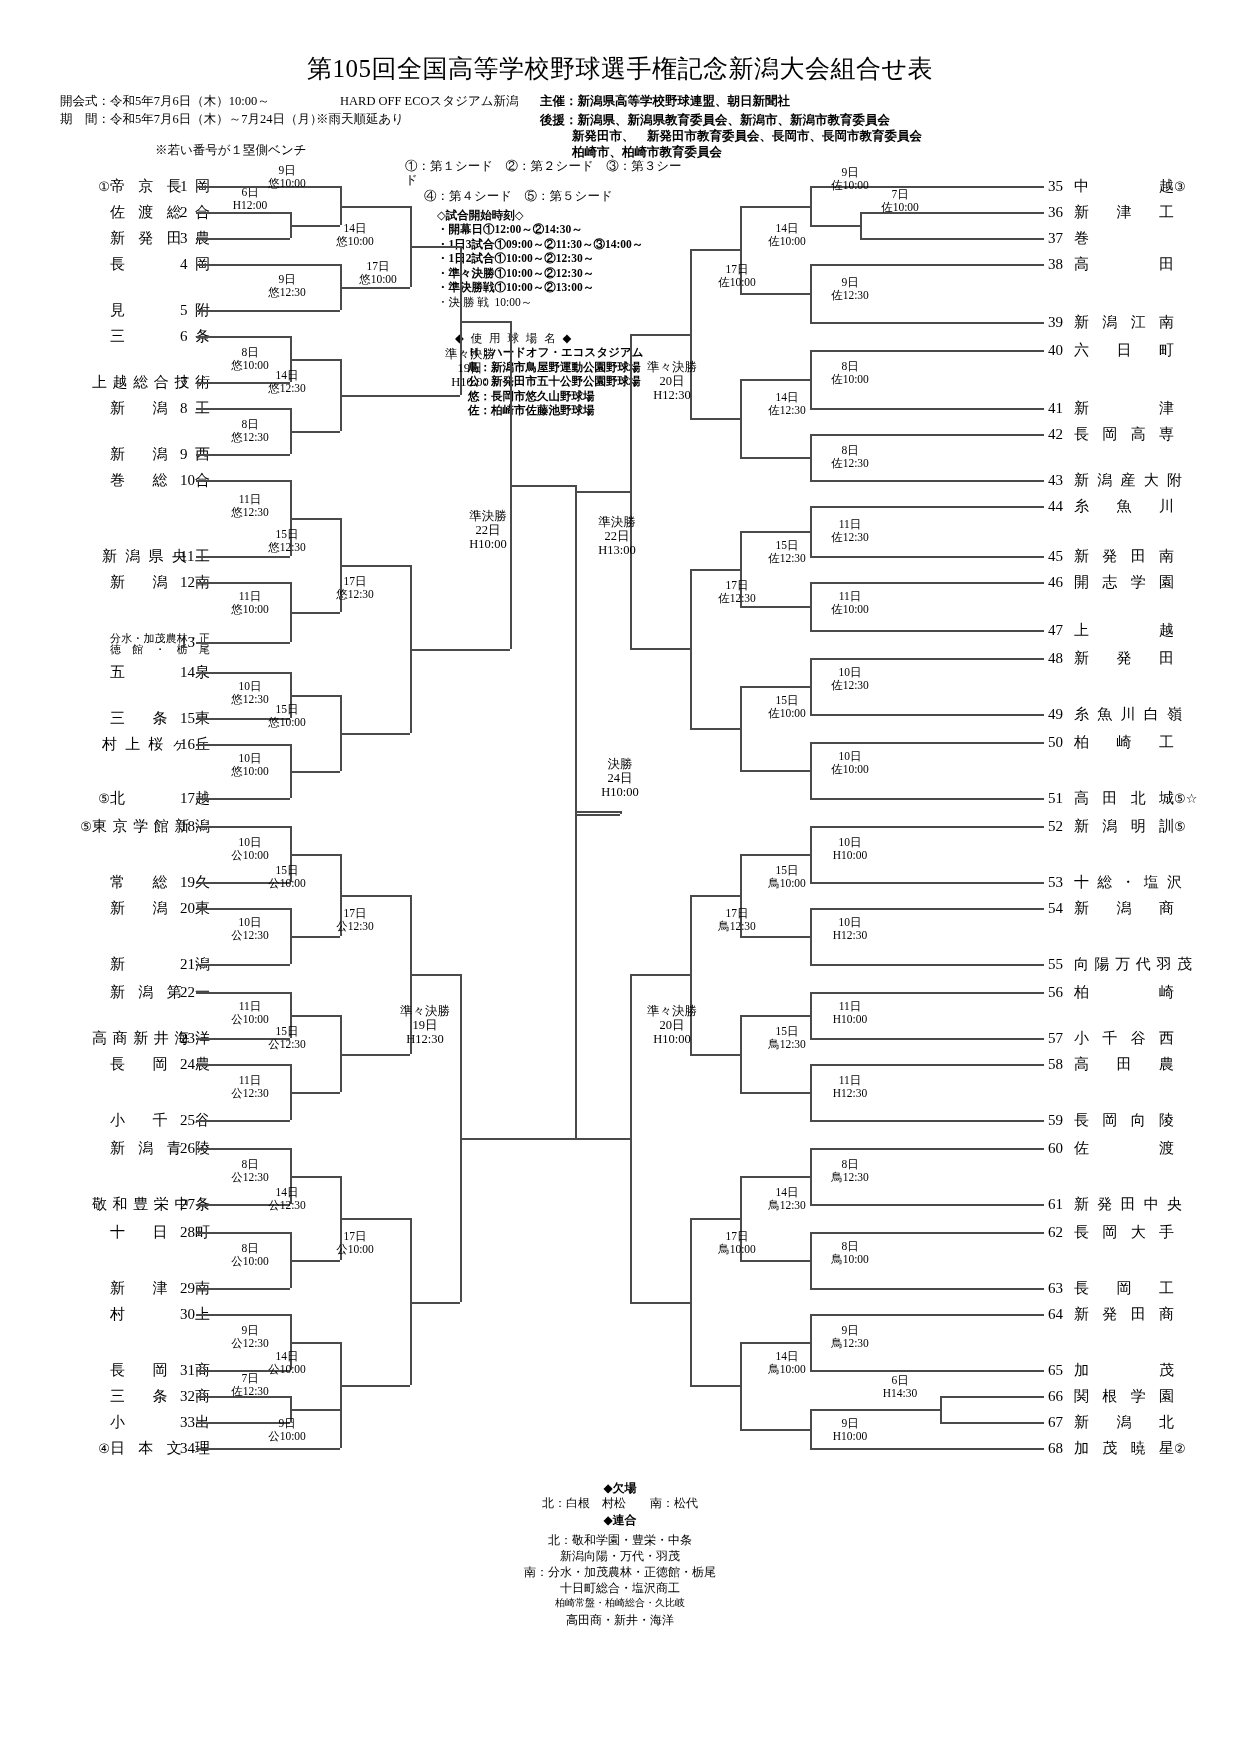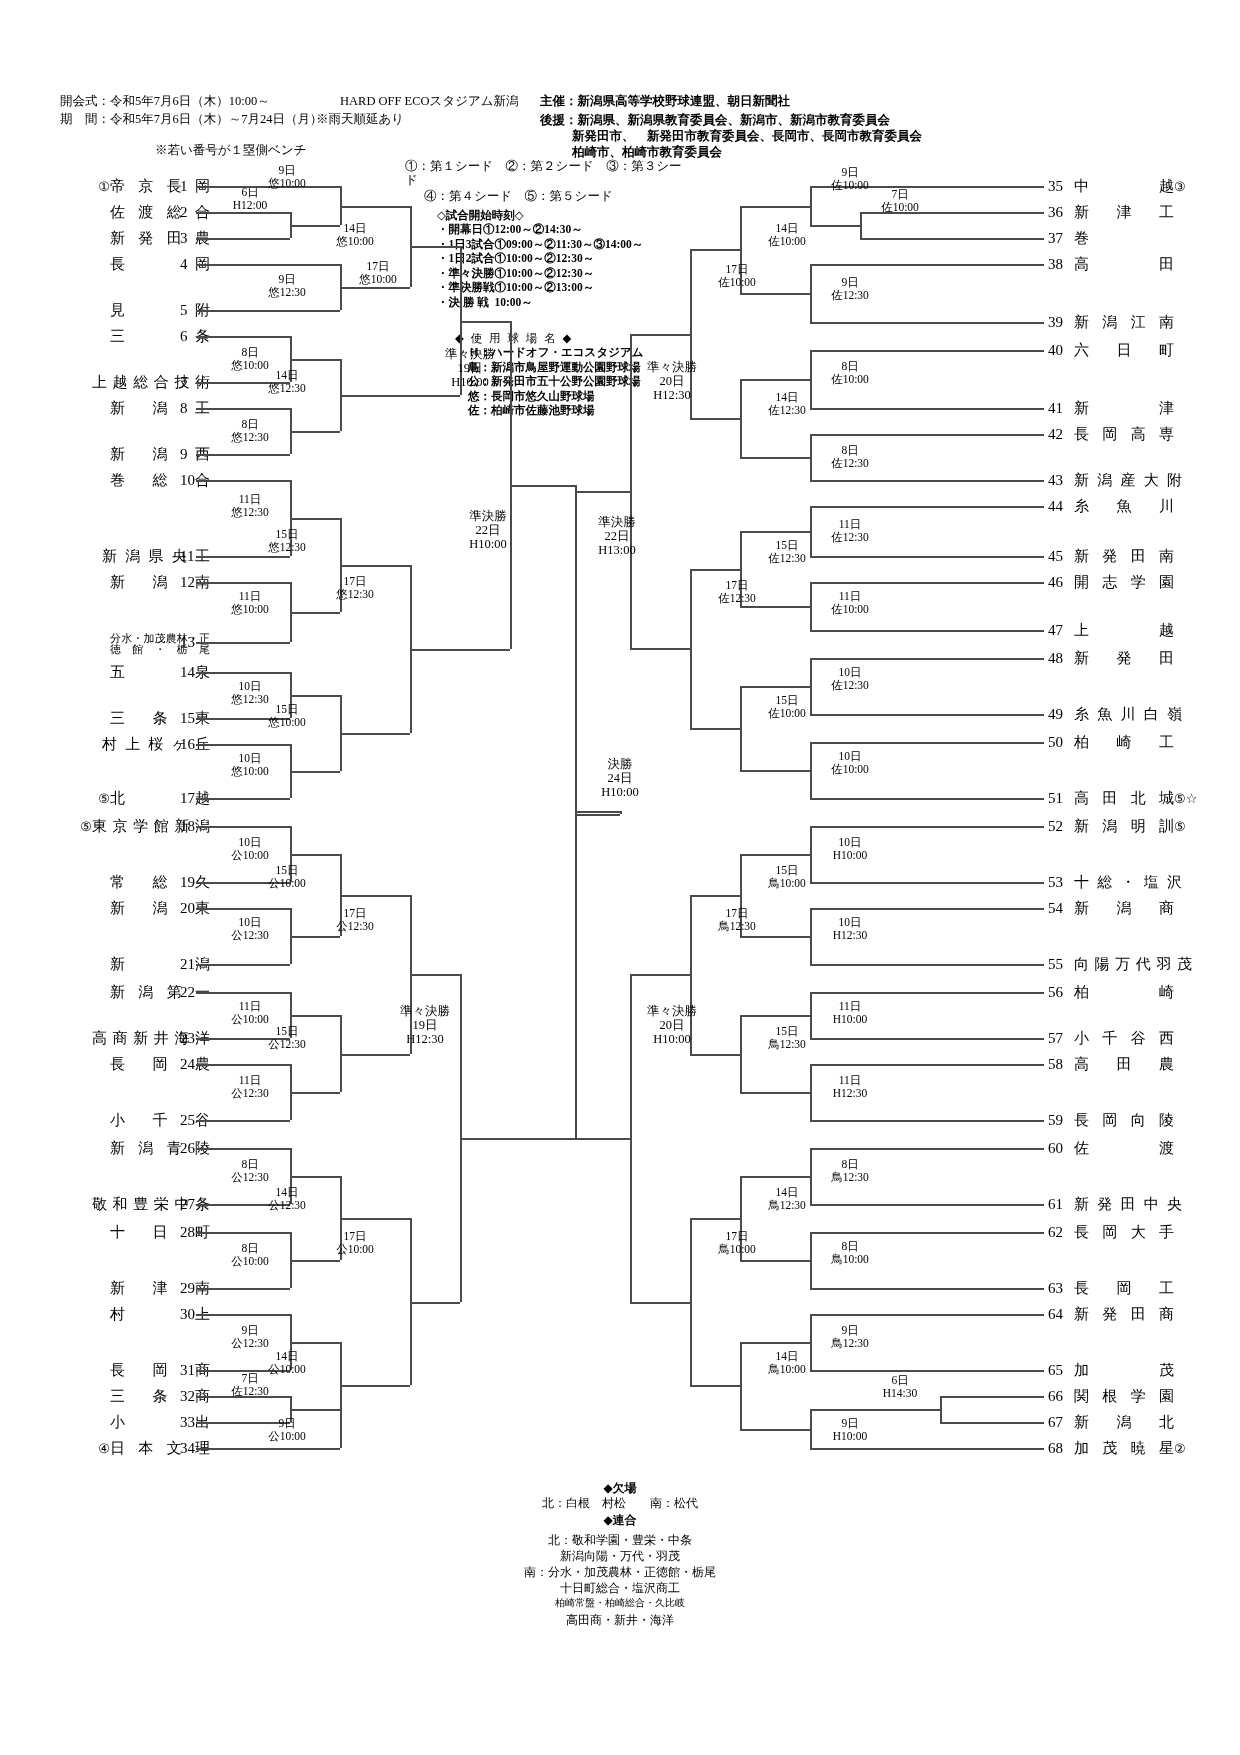--- a/index.html
+++ b/index.html
@@ -38,20 +38,21 @@
   
   .ml{position:absolute;font-size:11.5px;line-height:13px;text-align:center;
       white-space:pre;}
   .ml.big{font-size:12.5px;line-height:14px;}
 </style>
 </head>
 <body>
 
 <div class="page">
 
+  <div class="abs" id="title">第105回全国高等学校野球選手権記念新潟大会組合せ表</div>
 
   <div class="abs hdr" style="left:60px;top:93px;">開会式：令和5年7月6日（木）10:00～</div>
   <div class="abs hdr" style="left:340px;top:93px;">HARD OFF ECOスタジアム新潟</div>
   <div class="abs hdr" style="left:60px;top:111px;">期　間：令和5年7月6日（木）～7月24日（月）</div>
   <div class="abs hdr" style="left:316px;top:111px;">※雨天順延あり</div>
 
   <div class="abs hdr-b" style="left:540px;top:93px;font-weight:bold;">主催：新潟県高等学校野球連盟、朝日新聞社</div>
   <div class="abs hdr-b" style="left:540px;top:112px;font-weight:bold;">後援：新潟県、新潟県教育委員会、新潟市、新潟市教育委員会</div>
   <div class="abs hdr-b" style="left:572px;top:128px;font-weight:bold;">新発田市、　新発田市教育委員会、長岡市、長岡市教育委員会</div>
   <div class="abs hdr-b" style="left:572px;top:144px;font-weight:bold;">柏崎市、柏崎市教育委員会</div>
@@ -62,21 +63,21 @@
   <div class="abs legend" style="left:405px;top:172px;">ド</div>
   <div class="abs legend" style="left:424px;top:188px;">④：第４シード　⑤：第５シード</div>
 
   <div class="abs infobox" style="left:437px;top:208px;font-weight:bold;">◇試合開始時刻◇</div>
   <div id="times-list">
       <div class="abs infobox" style="left: 437px; top: 222px; font-weight: bold;">・開幕日①12:00～②14:30～</div>
       <div class="abs infobox" style="left: 437px; top: 236.5px; font-weight: bold;">・1日3試合①09:00～②11:30～③14:00～</div>
       <div class="abs infobox" style="left: 437px; top: 251px; font-weight: bold;">・1日2試合①10:00～②12:30～</div>
       <div class="abs infobox" style="left: 437px; top: 265.5px; font-weight: bold;">・準々決勝①10:00～②12:30～</div>
       <div class="abs infobox" style="left: 437px; top: 280px; font-weight: bold;">・準決勝戦①10:00～②13:00～</div>
-      <div class="abs infobox" style="left: 437px; top: 294.5px; font-weight: bold;">・決 勝 戦  10:00～</div>
+      <div class="abs infobox" style="left: 437px; top: 294.5px; font-weight: normal;">・決 勝 戦  10:00～</div>
     </div>
 
   <div class="abs venbox" style="left:455px;top:331px;letter-spacing:2px;">◆ 使 用 球 場 名 ◆</div>
   <div id="venues-list">
       <div class="abs venbox" style="left: 468px; top: 345px; font-weight: bold;">Ｈ：ハードオフ・エコスタジアム</div>
       <div class="abs venbox" style="left: 468px; top: 359.5px; font-weight: bold;">鳥：新潟市鳥屋野運動公園野球場</div>
       <div class="abs venbox" style="left: 468px; top: 374px; font-weight: bold;">公：新発田市五十公野公園野球場</div>
       <div class="abs venbox" style="left: 468px; top: 388.5px; font-weight: bold;">悠：長岡市悠久山野球場</div>
       <div class="abs venbox" style="left: 468px; top: 403px; font-weight: bold;">佐：柏崎市佐藤池野球場</div>
     </div>

